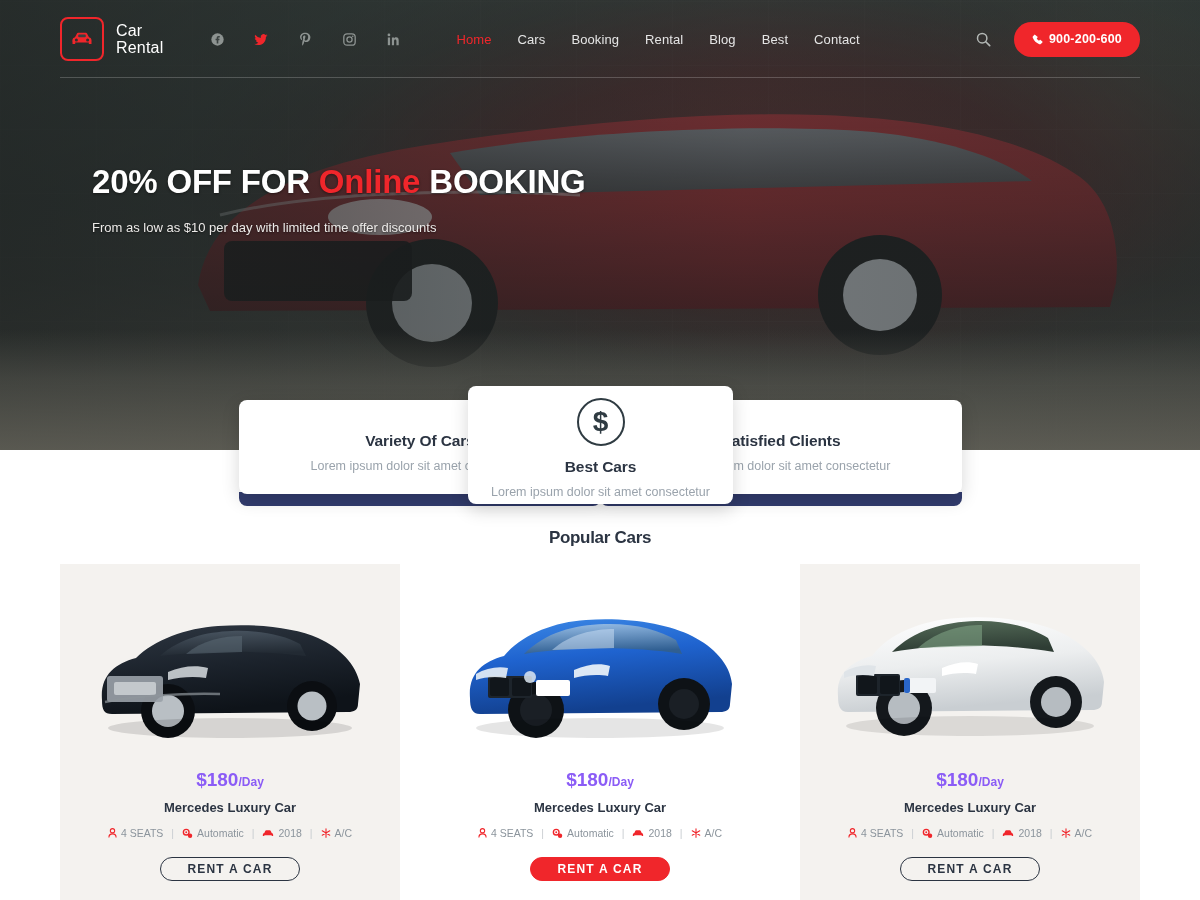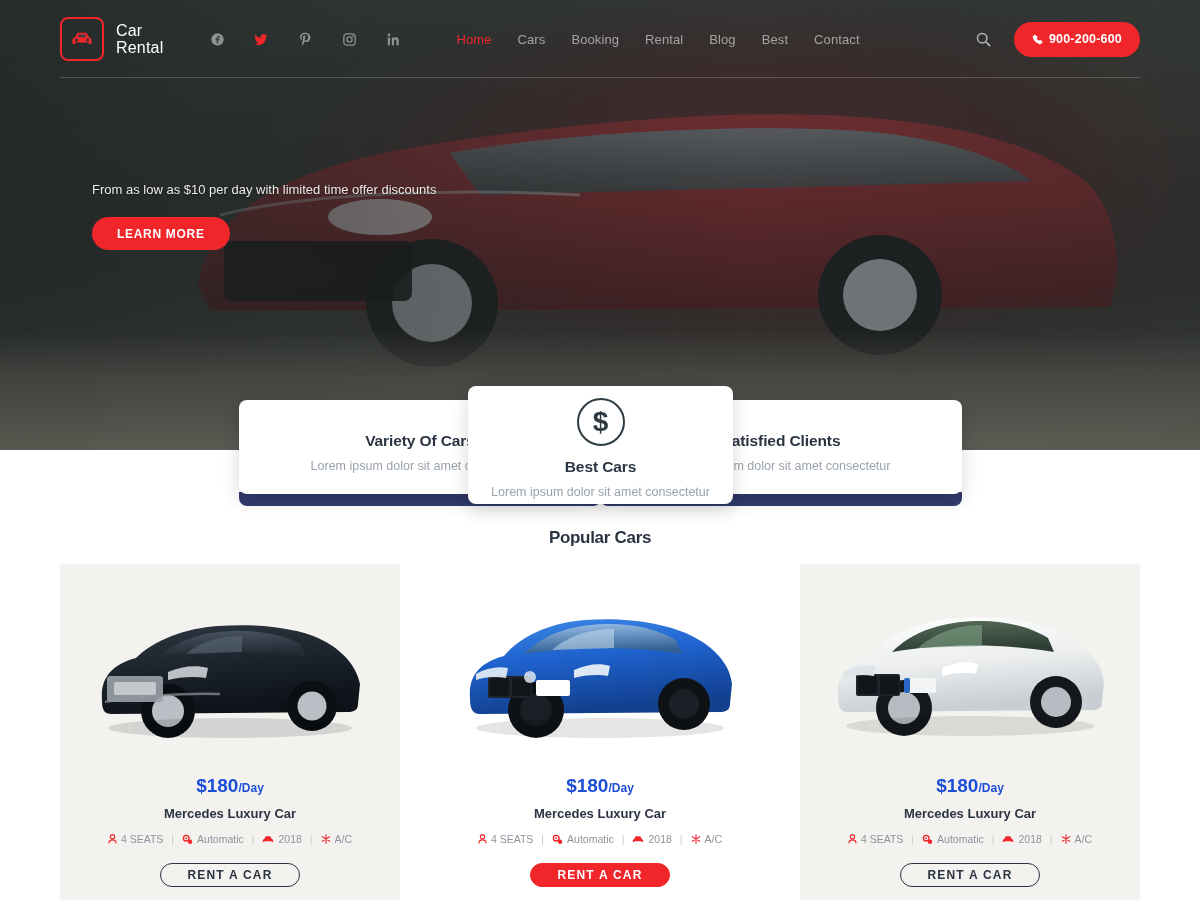--- a/index.html
+++ b/index.html
@@ -64,21 +64,21 @@
     margin-left:12px; color:#ffffff; font-size:16px; line-height:17px;
     font-weight:400; letter-spacing:.2px;
   }
   .logo-text span { display:block; }
 
   .socials { display:flex; align-items:center; gap:30px; margin-left:47px; }
   .soc { width:14px; height:14px; display:flex; align-items:center; justify-content:center; }
 
   .nav { display:flex; align-items:center; gap:26px; margin-left:56px; }
   .nav a {
-    color:#a3a3a3; font-size:13px; text-decoration:none; letter-spacing:.1px;
+    color:#e5e5e5; font-size:13px; text-decoration:none; letter-spacing:.1px;
   }
   .nav a.active { color:#f0262b; }
 
   .head-right { display:flex; align-items:center; margin-left:auto; margin-right:60px; gap:22px; }
   .search-btn { width:16px;height:16px; display:flex; align-items:center; justify-content:center; }
   .phone-btn {
     background:#f0262b; color:#fff; border:none; border-radius:22px;
     height:35px; padding:0 18px; font-size:12.5px; font-weight:700;
     display:flex; align-items:center; gap:6px; letter-spacing:.2px;
     font-family:"Liberation Sans", sans-serif; cursor:pointer;
@@ -139,21 +139,21 @@
     position:absolute; left:0; top:528px; width:1200px; text-align:center;
     color:#2b3442; font-size:17px; font-weight:700; letter-spacing:-.3px;
   }
   .cars { position:absolute; left:0; top:564px; width:1200px; display:flex; gap:30px; padding:0 60px; }
   .car-card {
     width:340px; background:#f4f2ef; padding:16px 10px 22px;
     display:flex; flex-direction:column; align-items:center;
   }
   .car-card.featured { background:#ffffff; }
   .car-img { width:280px; height:175px; position:relative; }
-  .price { margin-top:20px; color:#1d4ed8; font-size:19px; font-weight:700; }
+  .price { margin-top:14px; color:#8b5cf6; font-size:19px; font-weight:700; }
   .price .per { font-size:12px; font-weight:700; }
   .car-name { margin-top:9px; color:#2b3442; font-size:13px; font-weight:700; }
   .specs { margin-top:12px; display:flex; align-items:flex-end; gap:8px; }
   .spec { display:flex; align-items:center; gap:4px; color:#8b949c; font-size:10.5px; white-space:nowrap; }
   .spec .sicon { color:#f0262b; display:flex; align-items:center; }
   .sep { color:#c9cdd1; font-size:10.5px; }
   .rent-btn {
     margin-top:18px; height:24px; padding:0 26px; border-radius:20px;
     border:1.6px solid #2b3442; background:transparent; color:#2b3442;
     font-size:12px; font-weight:700; letter-spacing:1.2px; cursor:pointer;
@@ -263,22 +263,22 @@
         <svg width="11" height="11" viewBox="0 0 14 14">
             <path d="M3.2.8 1.2 2.8c-.5.5-.5 1.2-.2 1.9A15 15 0 0 0 9.3 12.9c.7.3 1.4.3 1.9-.2l2-2c.3-.3.3-.7 0-1L10.9 7.5c-.3-.3-.7-.3-1 0l-1 1c-1.2-.6-2.3-1.7-2.9-2.9l1-1c.3-.3.3-.7 0-1L3.8.8c-.2-.3-.4-.3-.6 0z" fill="#ffffff"></path>
           </svg>
         <span>900-200-600</span>
       </button>
     </div>
   </div>
   <div class="topbar-divider"></div>
 
   <div class="hero-copy">
+    <h1 class="hero-title"><span>20% OFF FOR </span><em>Online</em><span> BOOKING</span></h1>
     <p class="hero-sub">From as low as $10 per day with limited time offer discounts</p>
-    <button class="learn-btn">LEARN MORE</button>
   </div>
 </div>
 
 <div class="features">
   <div class="feat feat-side feat-left">
     <div class="feat-bar"></div>
     <div class="feat-title">Variety Of Cars</div>
     <div class="feat-desc">Lorem ipsum dolor sit amet consectetur</div>
   </div>
 

